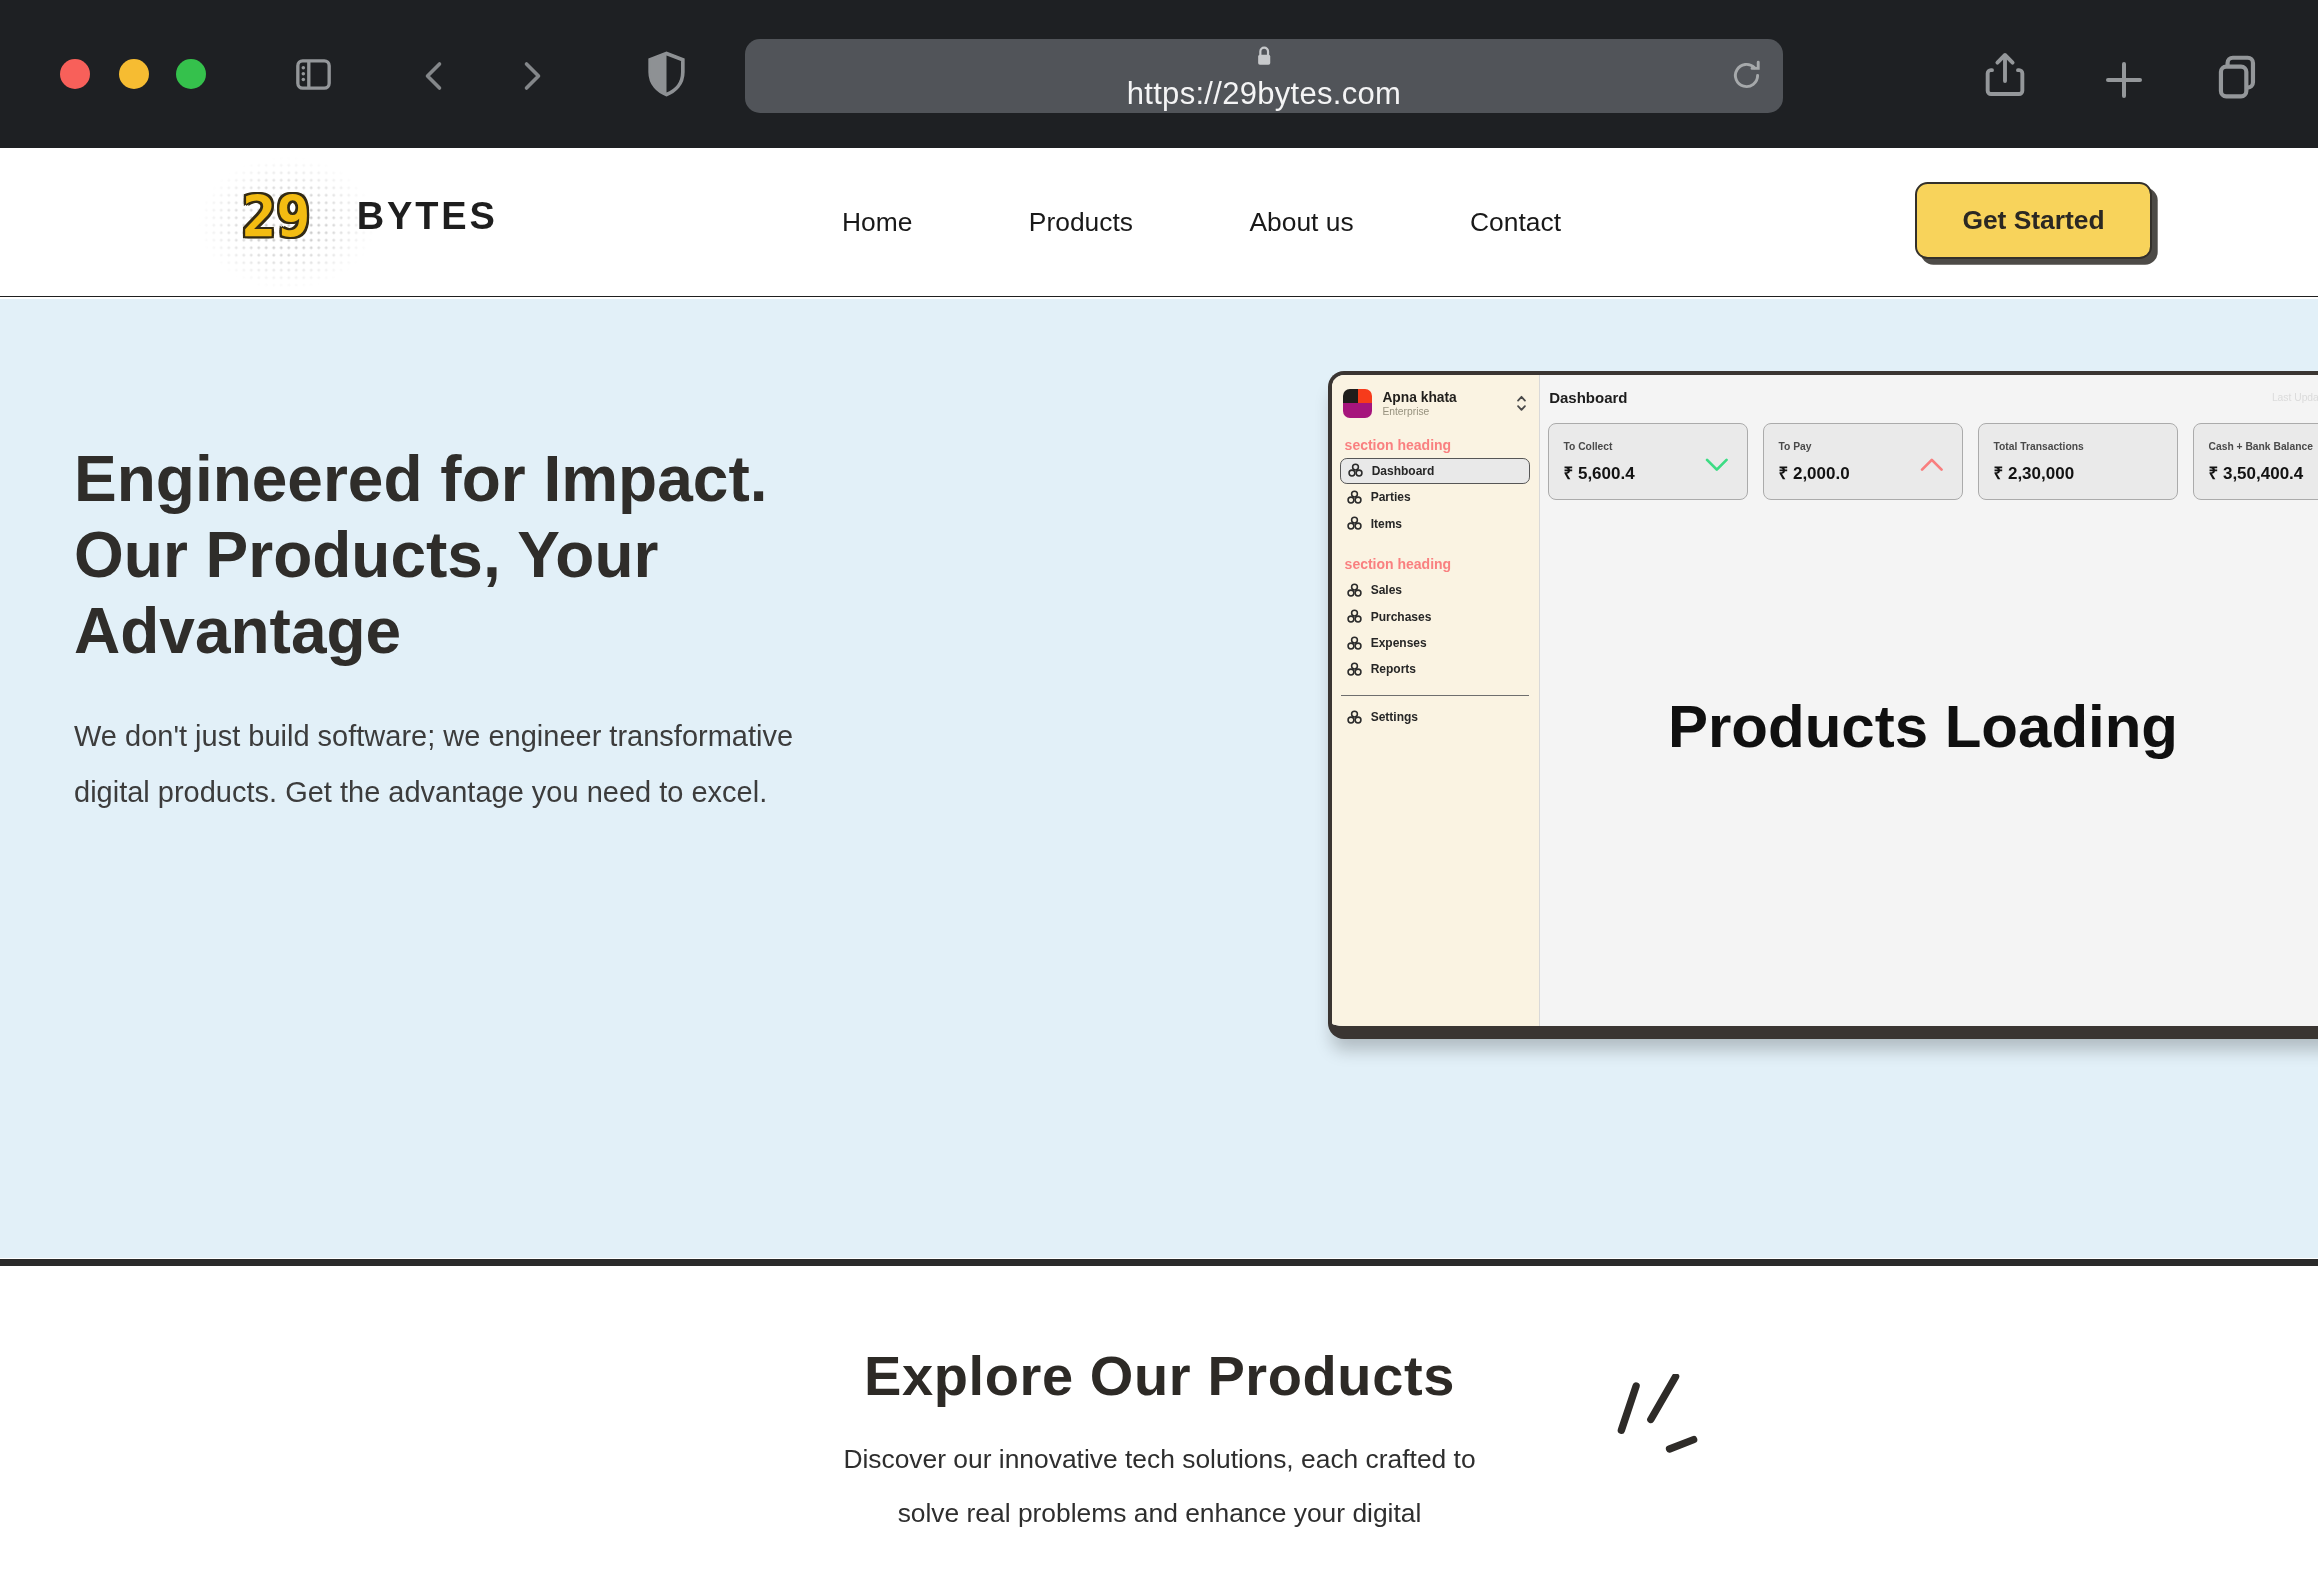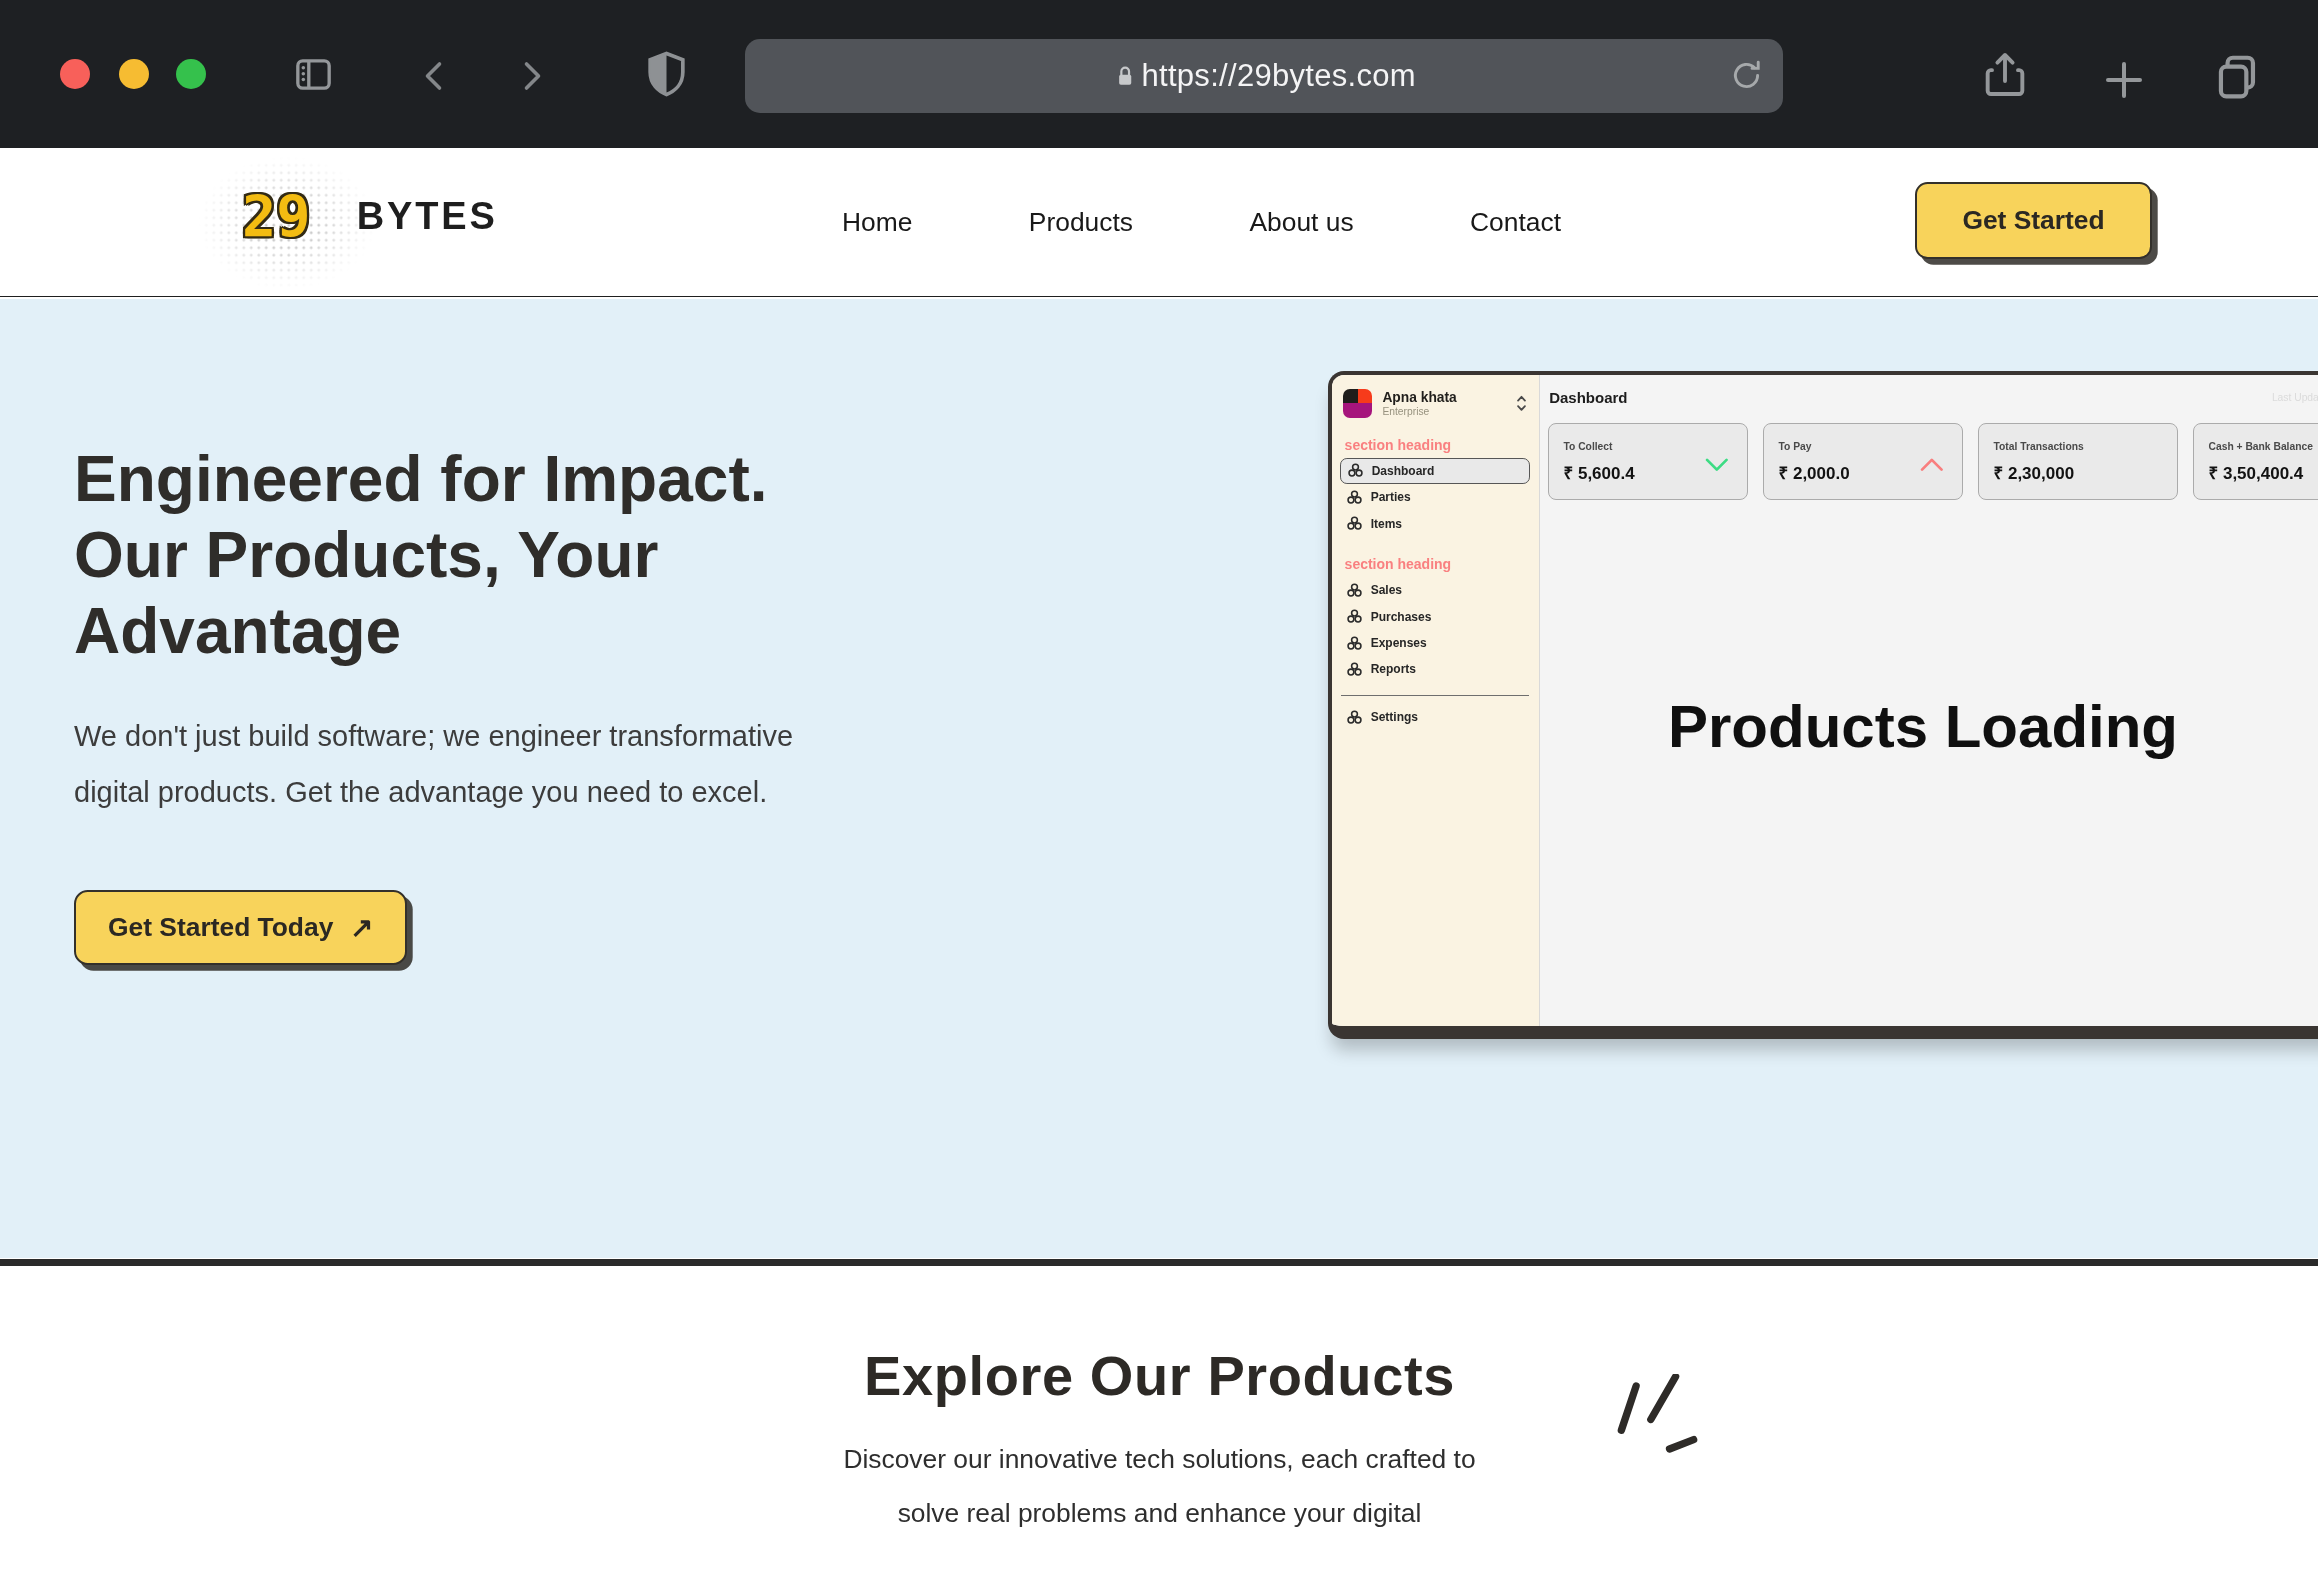--- a/index.html
+++ b/index.html
@@ -20,21 +20,21 @@
   .ci-sidebar { left:290px; top:49px;  width:47px;  height:51px; }
   .ci-back    { left:417px; top:52px;  width:36px;  height:48px; color:#84878A; }
   .ci-fwd     { left:513px; top:52px;  width:36px;  height:48px; color:#84878A; }
   .ci-shield  { left:642px; top:46px; width:49px;  height:56px; color:#8E9194; }
   .ci-share   { left:1979px; top:43px; width:52px;  height:63px; }
   .ci-plus    { left:2100px; top:56px; width:48px;  height:48px; }
   .ci-tabs    { left:2211px; top:49px; width:53px;  height:55px; }
   .urlbar {
     position:absolute; left:745px; top:39px; width:1038px; height:74px;
     background:#515459; border-radius:15px;
-    display:flex; align-items:center; justify-content:center; gap:3px;
+    display:flex; align-items:center; justify-content:center; gap:3px;flex-direction:column;
   }
   .urlbar .lock { width:26.4px; height:33px; color:#C7C9CB; }
   .urlbar .url-text { font-size:31px; color:#F4F4F5; letter-spacing:0.3px; }
   .urlbar .reload { position:absolute; right:18.4px; top:18.4px; width:37px; height:37px; color:#A6A9AB; }
 
   
   .site-header {
     position:absolute; left:0; top:148px; width:2319px; height:149px;
     background:#ffffff; border-bottom:1.7px solid #1F1F1F;
   }
@@ -211,24 +211,20 @@
 <div class="hero">
   <h1 class="hero-h1">
     <div>Engineered for Impact.</div>
     <div>Our Products, Your</div>
     <div>Advantage</div>
   </h1>
   <div class="hero-p">
     <div>We don't just build software; we engineer transformative</div>
     <div>digital products. Get the advantage you need to excel.</div>
   </div>
-  <div class="btn-yellow hero-cta">
-    <span>Get Started Today</span>
-    <span class="arrow">↗</span>
-  </div>
 
   <div class="mockup">
     <div class="mk-sidebar">
       <div class="mk-approw">
         <div class="mk-applogo">
             <div class="q1"></div>
             <div class="q2"></div>
             <div class="q3"></div>
           </div>
         <div>

